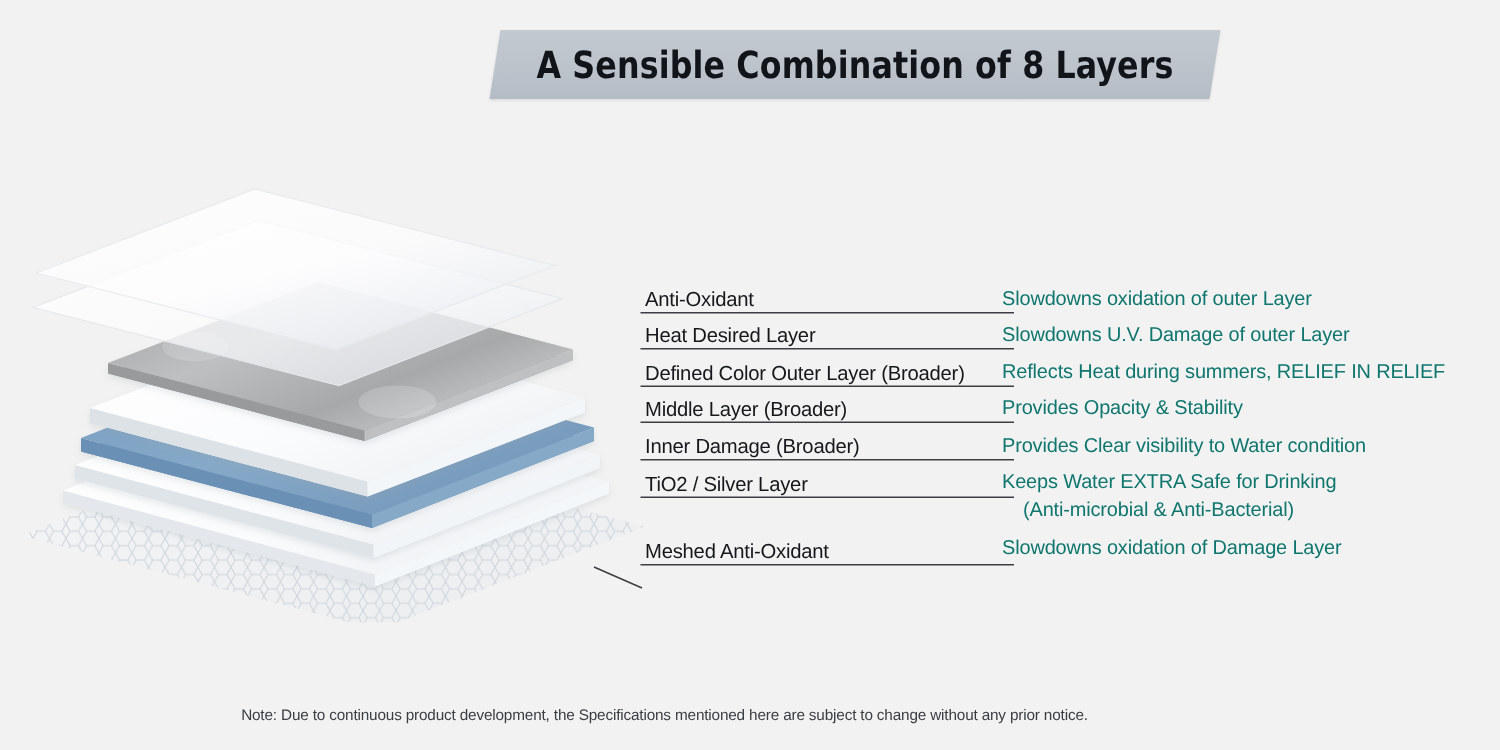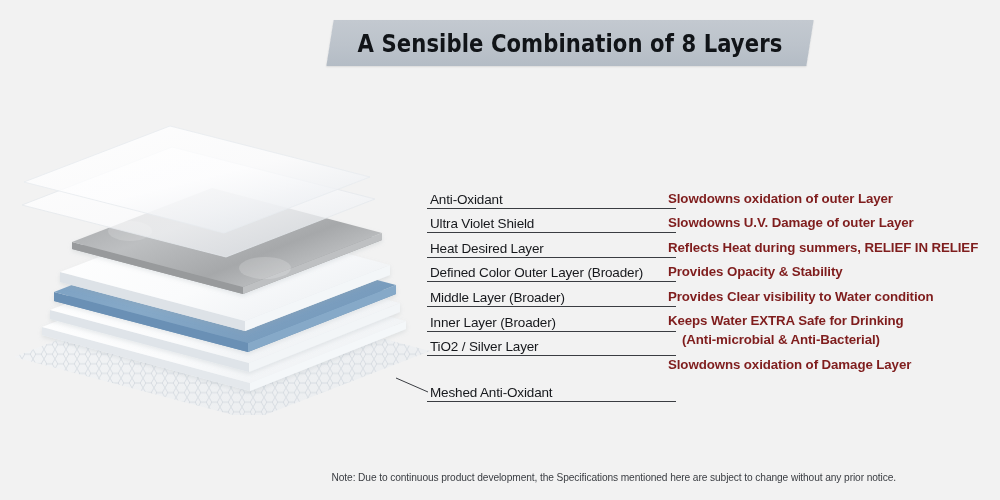--- a/index.html
+++ b/index.html
@@ -77,37 +77,36 @@
     width:332px;
   }
   .desc-row {
     height:24.6px;
     display:flex;
     align-items:flex-end;
   }
   .desc-row.tall { height:43px; }
   .desc-text {
     font-size:13.3px;
-    color:#7f1d1d;
+    color:#0f766e;
     line-height:19px;
     white-space:nowrap;
     letter-spacing:-0.1px;
     padding-bottom:3px;
-    font-weight:bold;
   }
   .desc-sub {
     display:block;
     padding-left:14px;
   }
 
   
   #footer-note {
     position:absolute;
-    left:0; right:0; top:472px;
-    text-align:right;
+    left:0; right:10px; top:472px;
+    text-align:center;
     font-size:10.2px;
     color:#3a3d42;
     letter-spacing:-0.1px;
   }
 </style>
 </head>
 <body>
 
 <div id="page">
 
@@ -214,42 +213,38 @@
     </svg>
   </div>
 
   <div id="labels">
 
     <div class="label-row">
       <span class="label-text">Anti-Oxidant</span>
       <span class="label-rule"></span>
     </div>
 
-    <div class="label-row">
-      <span class="label-text">Ultra Violet Shield</span>
-      <span class="label-rule"></span>
-    </div>
 
     <div class="label-row">
       <span class="label-text">Heat Desired Layer</span>
       <span class="label-rule"></span>
     </div>
 
     <div class="label-row">
       <span class="label-text">Defined Color Outer Layer (Broader)</span>
       <span class="label-rule"></span>
     </div>
 
     <div class="label-row">
       <span class="label-text">Middle Layer (Broader)</span>
       <span class="label-rule"></span>
     </div>
 
     <div class="label-row">
-      <span class="label-text">Inner Layer (Broader)</span>
+      <span class="label-text">Inner Damage (Broader)</span>
       <span class="label-rule"></span>
     </div>
 
     <div class="label-row">
       <span class="label-text">TiO2 / Silver Layer</span>
       <span class="label-rule"></span>
     </div>
 
     <div class="label-row spaced">
       <span class="label-text">Meshed Anti-Oxidant</span>

